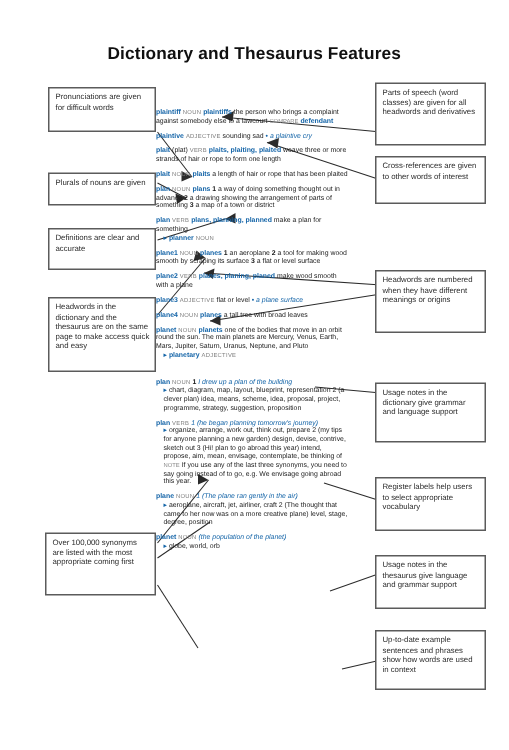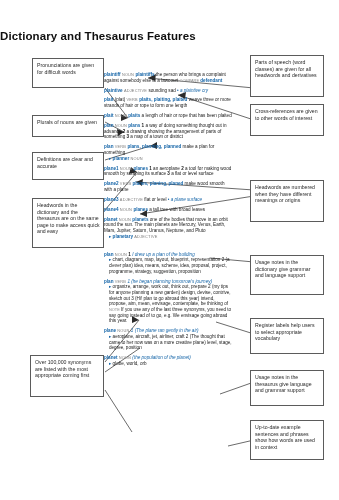--- a/index.html
+++ b/index.html
@@ -3,21 +3,21 @@
 <meta charset="utf-8">
 <style>
   html,body{margin:0;padding:0;}
   body{
     width:339px;height:500px;background:#ffffff;
     font-family:"Liberation Sans", sans-serif;
     position:relative;overflow:hidden;
   }
   #svg-lines{position:absolute;left:0;top:0;width:339px;height:500px;pointer-events:none;}
   .page-title{
-    position:absolute;left:0;top:30px;width:339px;
+    position:absolute;left:0;top:30px;width:339px;text-align:center;
     font-size:11.5px;font-weight:bold;color:#101010;letter-spacing:.1px;
   }
   .callout{
     position:absolute;border:1px solid #5b5b5b;background:#ffffff;
     font-size:5.2px;line-height:6.6px;color:#2b2b2b;
     padding:3px 3px 3px 4px;box-sizing:border-box;
   }
   .entries{
     position:absolute;left:104px;top:72px;width:128px;
     font-size:4.6px;line-height:5.7px;color:#1a1a1a;

